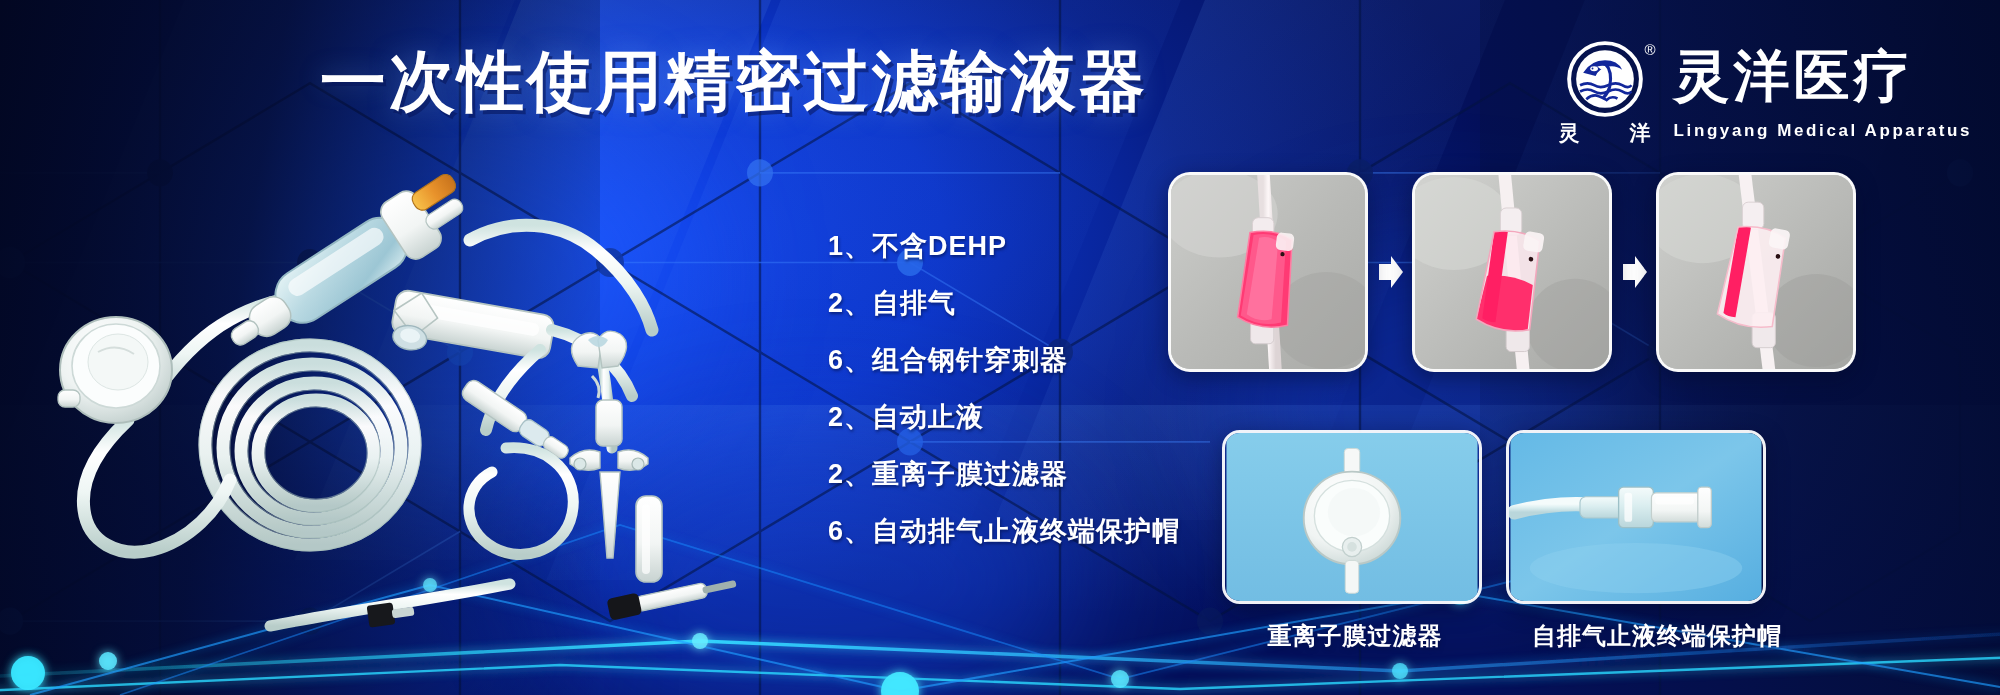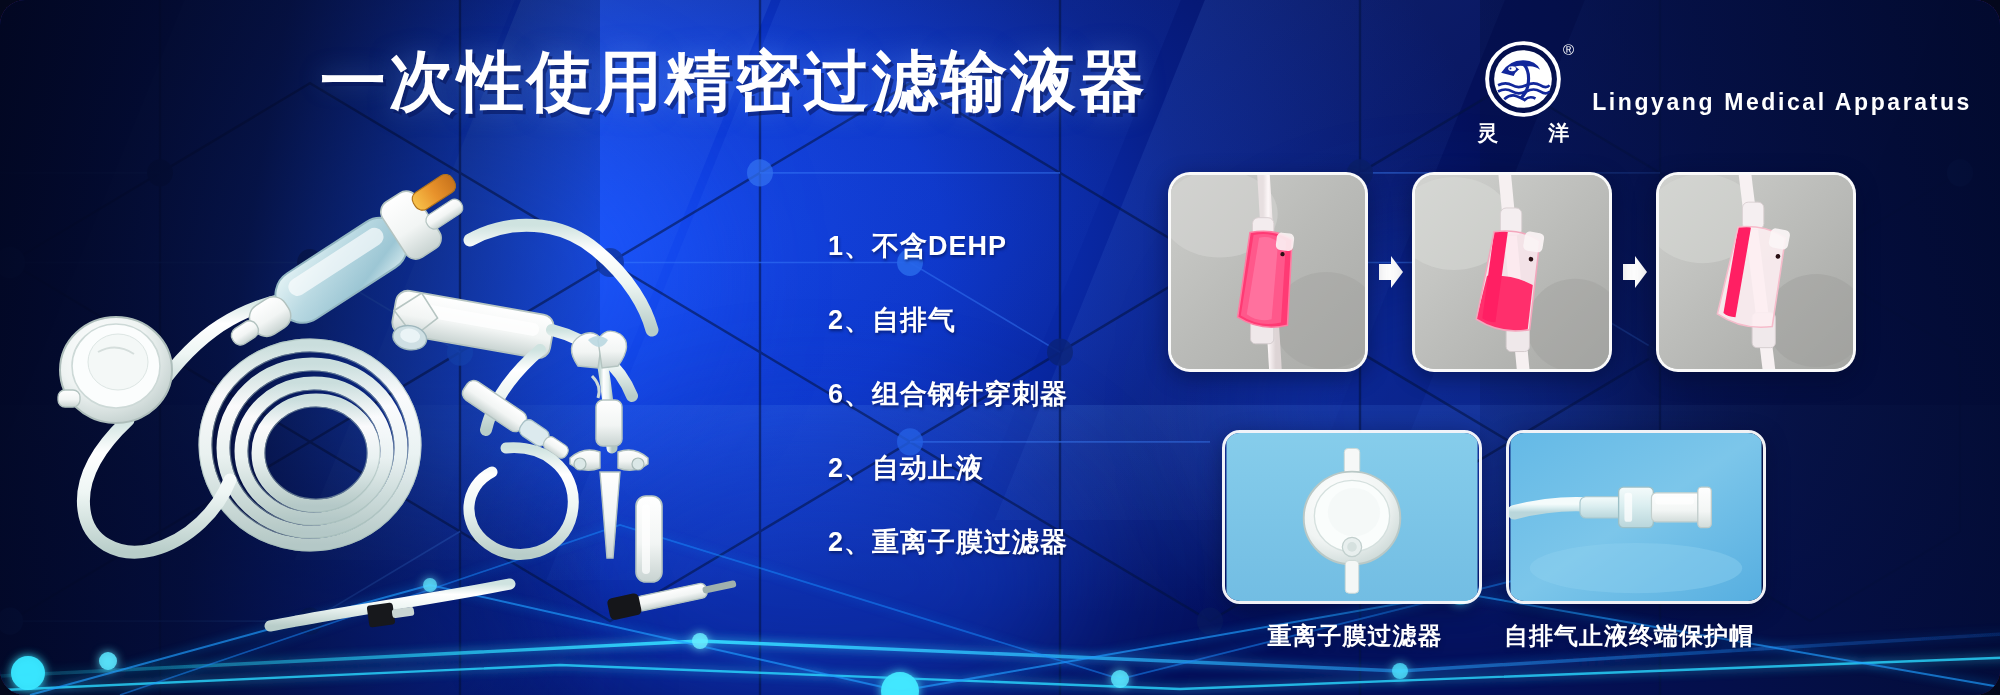--- a/index.html
+++ b/index.html
@@ -5,21 +5,20 @@
   * { margin:0; padding:0; box-sizing:border-box; }
   html,body { background:#04081c; }
   body {
     font-family:"Liberation Sans","DejaVu Sans",sans-serif;
   }
   #banner {
     position:relative;
     width:2000px; height:695px;
     overflow:hidden;
     background:#b91c1c;
-    border-radius:25px;
   }
   
   .bg-base {
     position:absolute; inset:0;
     background:
       radial-gradient(ellipse 900px 560px at 30% 34%, #1144ee 0%, #0b34c8 38%, #071e86 66%, #04105a 100%),
       linear-gradient(105deg,#030a2c 0%,#061a72 22%,#0b36c4 48%,#0a2ea8 70%,#061a74 88%,#030b33 100%);
   }
   .bg-dark-left {
     position:absolute; left:0; top:0; width:30%; height:100%;
@@ -86,29 +85,29 @@
     display:flex; justify-content:space-between;
     width:92px; margin:1px auto 0;
     color:#fff; font-size:21px; font-weight:bold; letter-spacing:0;
   }
   .logo-text { line-height:1; }
   .logo-cn {
     color:#fff; font-size:56px; font-weight:bold; letter-spacing:4px;
     white-space:nowrap;
   }
   .logo-en {
-    color:#fff; font-size:23px; font-weight:bold;
+    color:#fff; font-size:17px; font-weight:bold;
     letter-spacing:2.6px; margin-top:18px; white-space:nowrap;
     text-align:center;
   }
 
   
   .features {
     position:absolute; left:828px; top:228px;
-    display:flex; flex-direction:column; gap:38px;
+    display:flex; flex-direction:column; gap:21px;
   }
   .feature {
     color:#fff; font-size:27px; font-weight:bold;
     letter-spacing:1px; white-space:nowrap;
     text-shadow:1px 2px 3px rgba(4,16,70,.6);
   }
 
   
   .product { position:absolute; left:40px; top:180px; width:700px; height:470px; }
   .product svg { width:100%; height:100%; display:block; overflow:visible; }
@@ -144,21 +143,21 @@
     display:flex; gap:24px;
   }
   .shot-wide {
     width:260px; height:174px; border-radius:18px;
     border:3px solid rgba(255,255,255,.94);
     overflow:hidden; position:relative;
     box-shadow:0 6px 22px rgba(0,8,40,.45);
   }
   .captions-bottom {
     position:absolute; left:1222px; top:620px;
-    display:flex; gap:8px;
+    display:flex; gap:36px;
   }
   .caption-b {
     width:266px; text-align:center;
     color:#fff; font-size:24px; font-weight:bold; letter-spacing:1px;
     text-shadow:1px 2px 4px rgba(4,16,70,.65);
     white-space:nowrap;
   }
 </style>
 </head>
 <body>
@@ -296,30 +295,32 @@
           <path d="M26 76 q8 -7 16 -4 q6 2 10 5 q6 -6 14 -2" fill="none" stroke="#12279b" stroke-width="3.4"></path>
         </svg>
       </div>
       <span class="emblem-reg">®</span>
       <div class="emblem-sub">
         <span>灵</span>
         <span>洋</span>
       </div>
     </div>
     <div class="logo-text">
+      <div class="logo-cn">灵洋医疗</div>
       <div class="logo-en">Lingyang Medical Apparatus</div>
     </div>
   </div>
 
   <div class="features">
     <div class="feature">1、不含DEHP</div>
     <div class="feature">2、自排气</div>
     <div class="feature">6、组合钢针穿刺器</div>
     <div class="feature">2、自动止液</div>
     <div class="feature">2、重离子膜过滤器</div>
+    <div class="feature">6、自动排气止液终端保护帽</div>
   </div>
 
   <div class="product">
     <svg viewBox="0 0 700 470">
       <defs>
         <linearGradient id="tube" x1="0" y1="0" x2="0" y2="1">
           <stop offset="0" stop-color="#cfe3e0"></stop>
           <stop offset=".25" stop-color="#ffffff"></stop>
           <stop offset=".55" stop-color="#eef6f4"></stop>
           <stop offset="1" stop-color="#b8cdc9"></stop>

